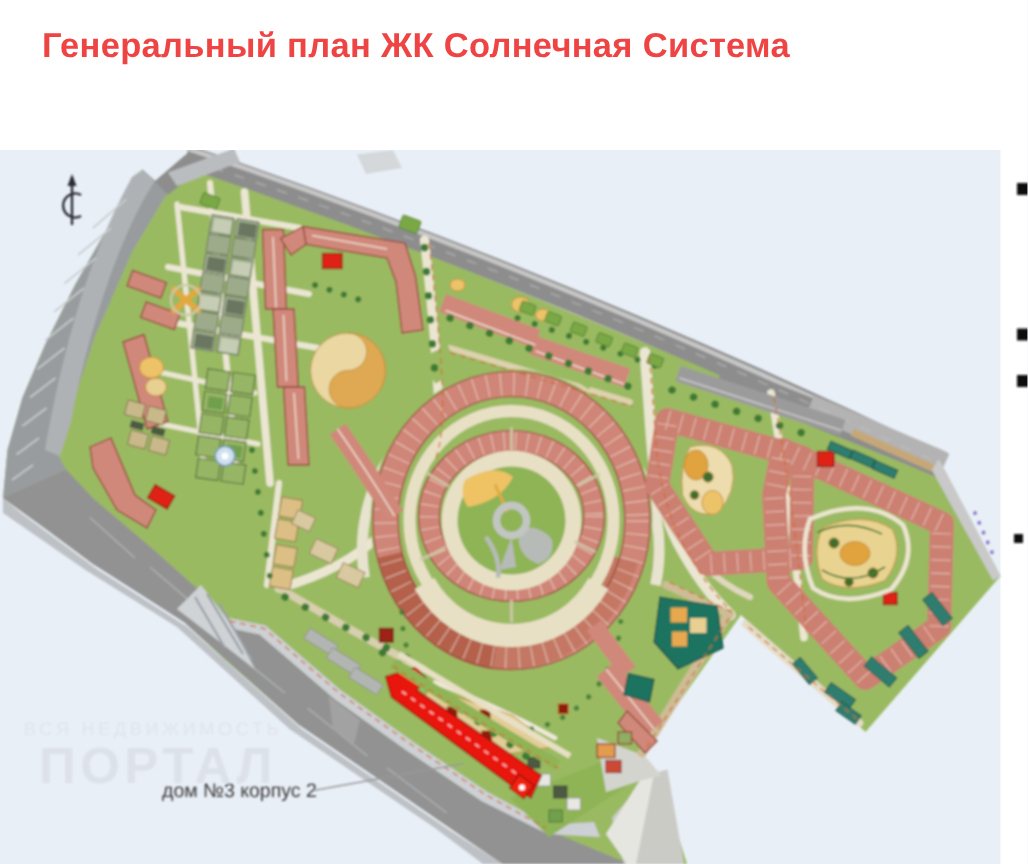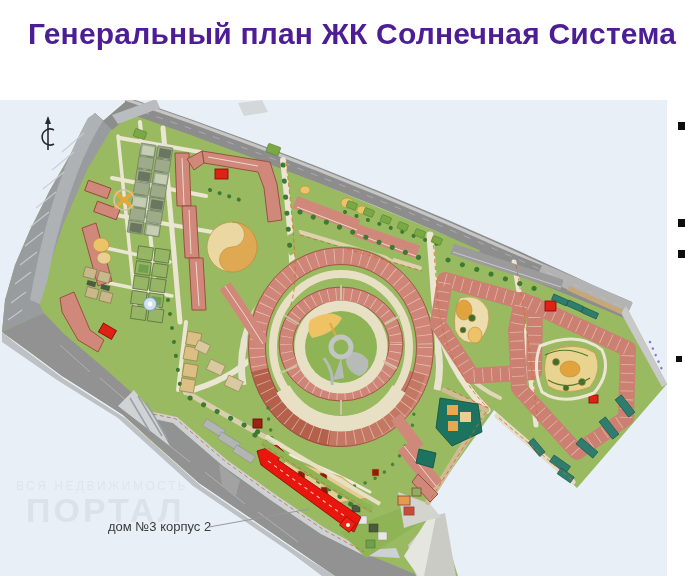--- a/index.html
+++ b/index.html
@@ -1,17 +1,17 @@
 <!DOCTYPE html>
 <html><head>
 <meta charset="utf-8">
 <style>
   html,body{margin:0;padding:0;background:#ffffff;width:685px;height:576px;overflow:hidden;}
   #title{position:absolute;left:28px;top:17px;font-family:"Liberation Sans",sans-serif;
-         font-size:30px;font-weight:bold;color:#4c1d95;white-space:nowrap;letter-spacing:0.2px;}
+         font-size:23px;font-weight:bold;color:#ef4444;white-space:nowrap;letter-spacing:0.2px;}
 </style>
 </head>
 <body>
 <div id="title">Генеральный план ЖК Солнечная Система</div>
 <svg id="map" width="685" height="476" viewBox="0 100 685 476" xmlns="http://www.w3.org/2000/svg" style="position:absolute;left:0;top:100px">
   <defs>
     <filter id="soft" x="-5%" y="-5%" width="110%" height="110%">
       <feGaussianBlur stdDeviation="0.55"></feGaussianBlur>
     </filter>
   </defs>

